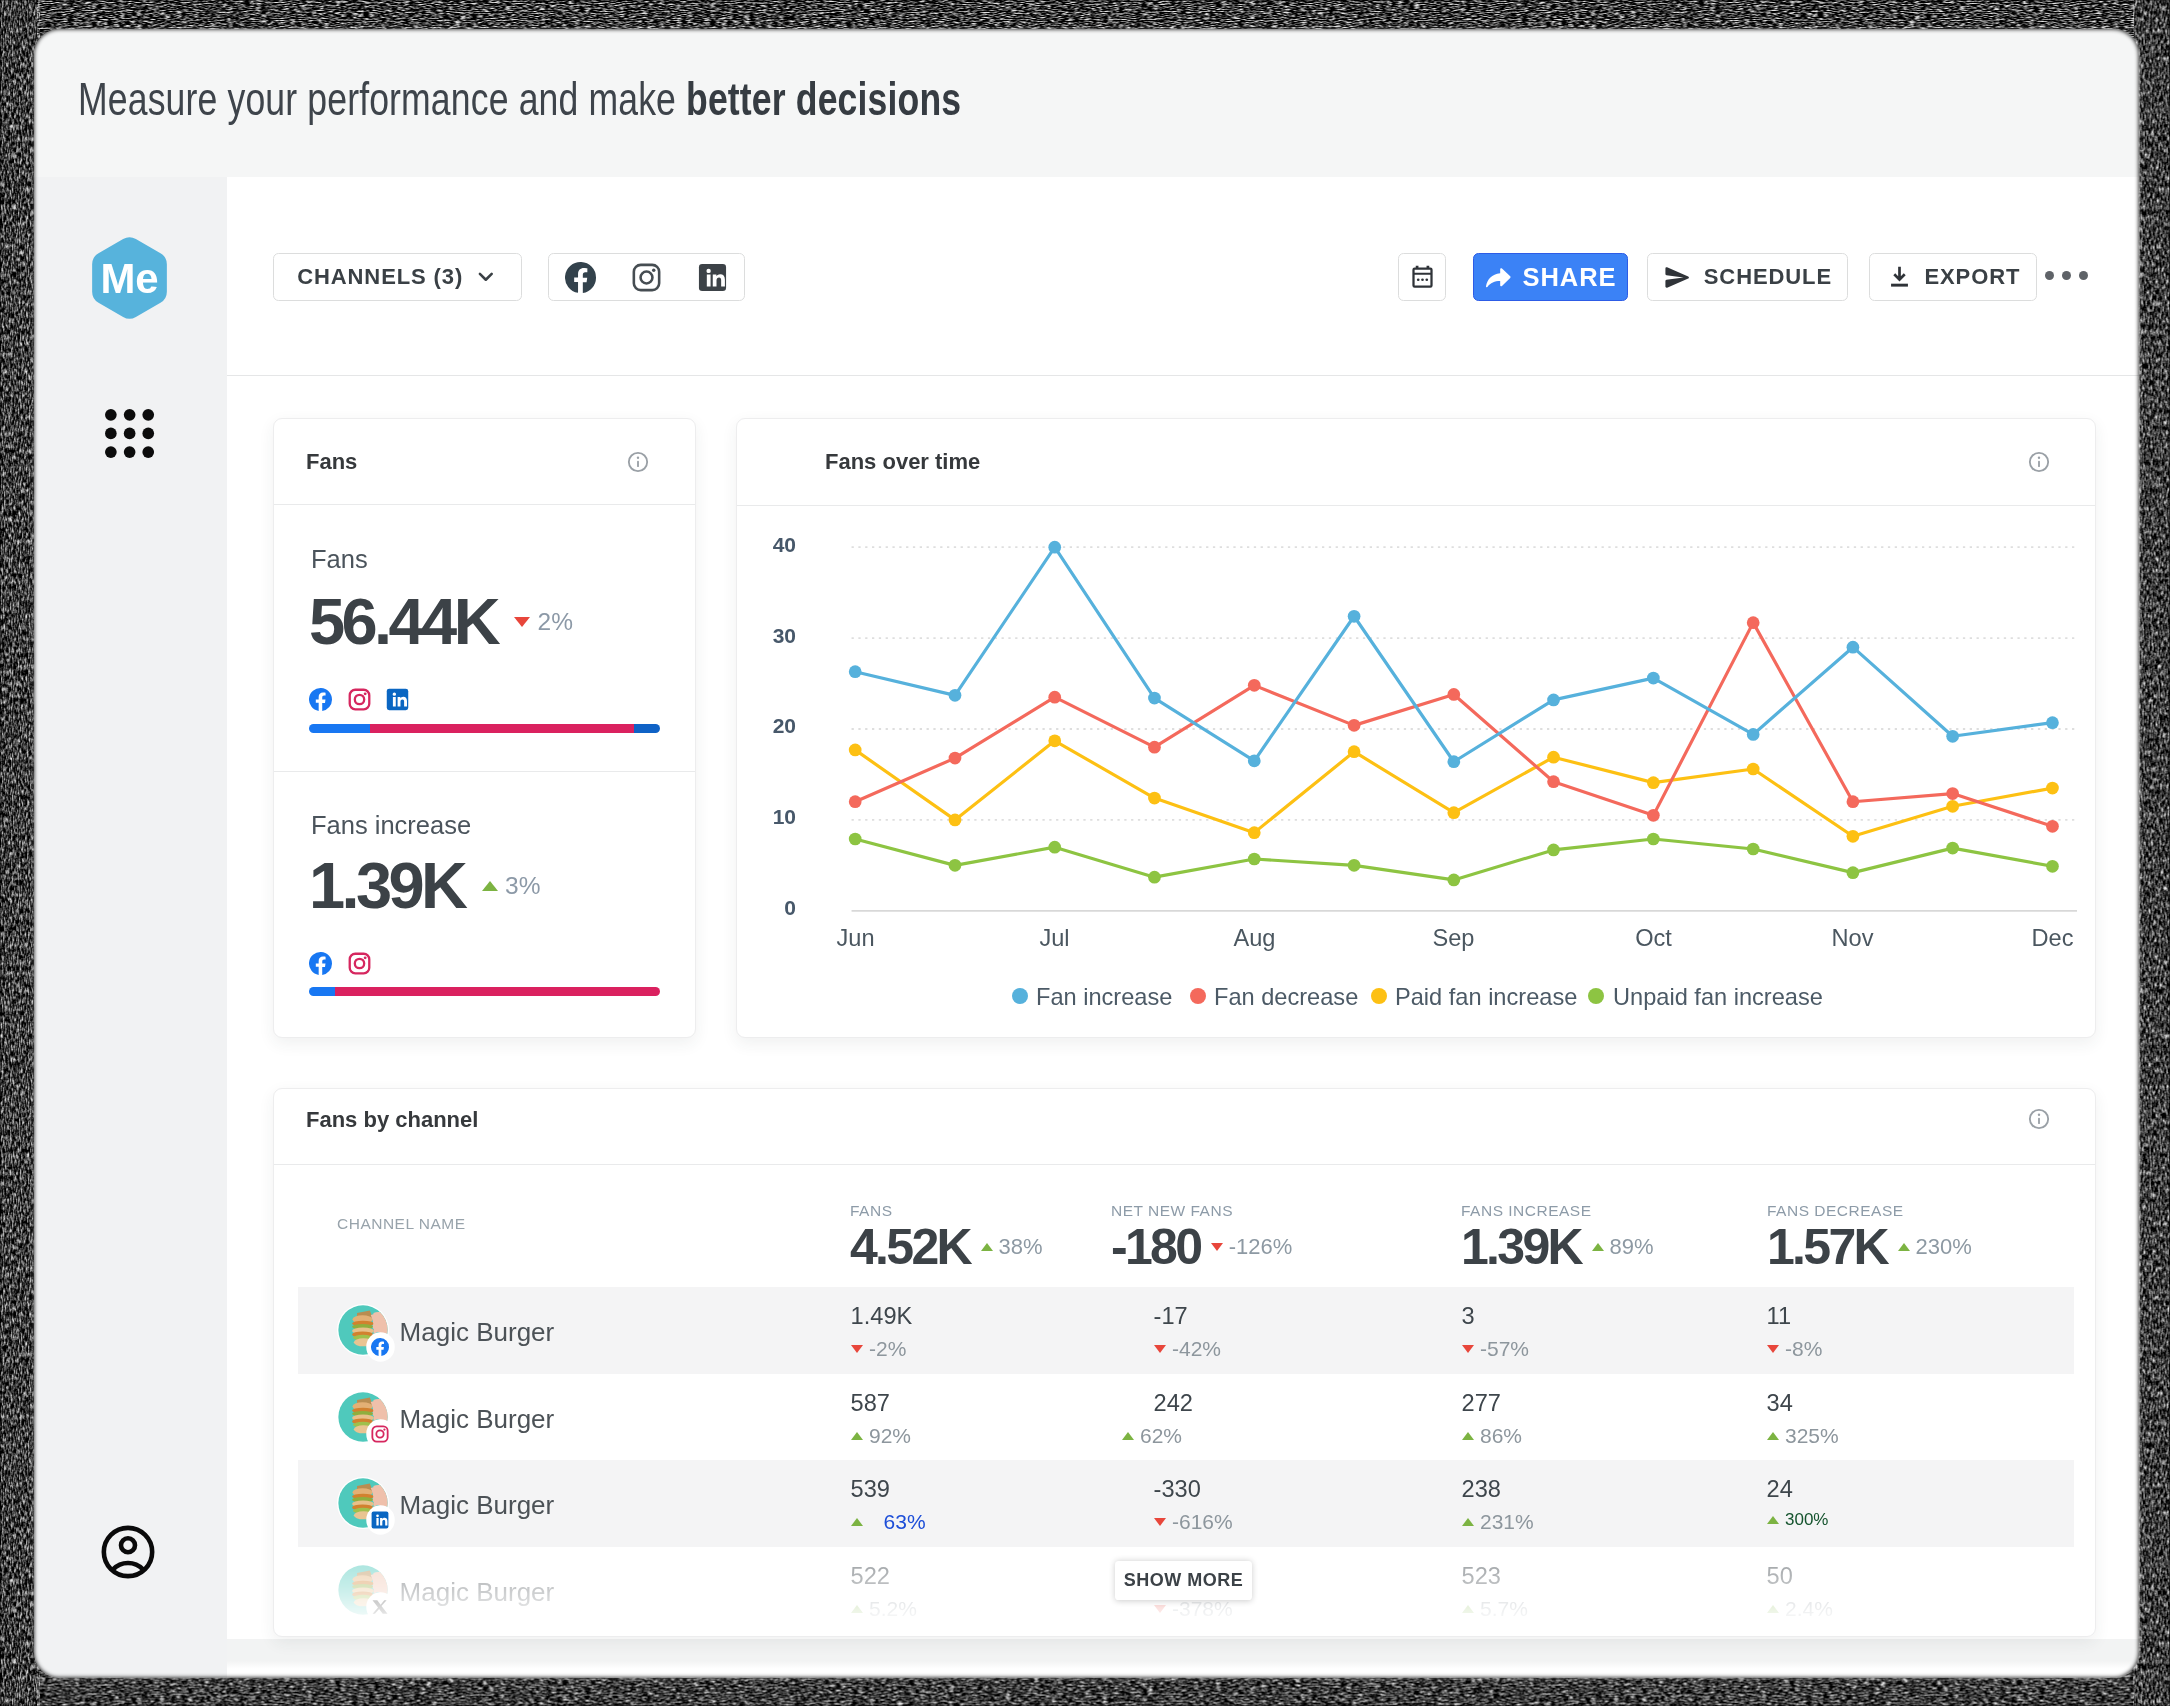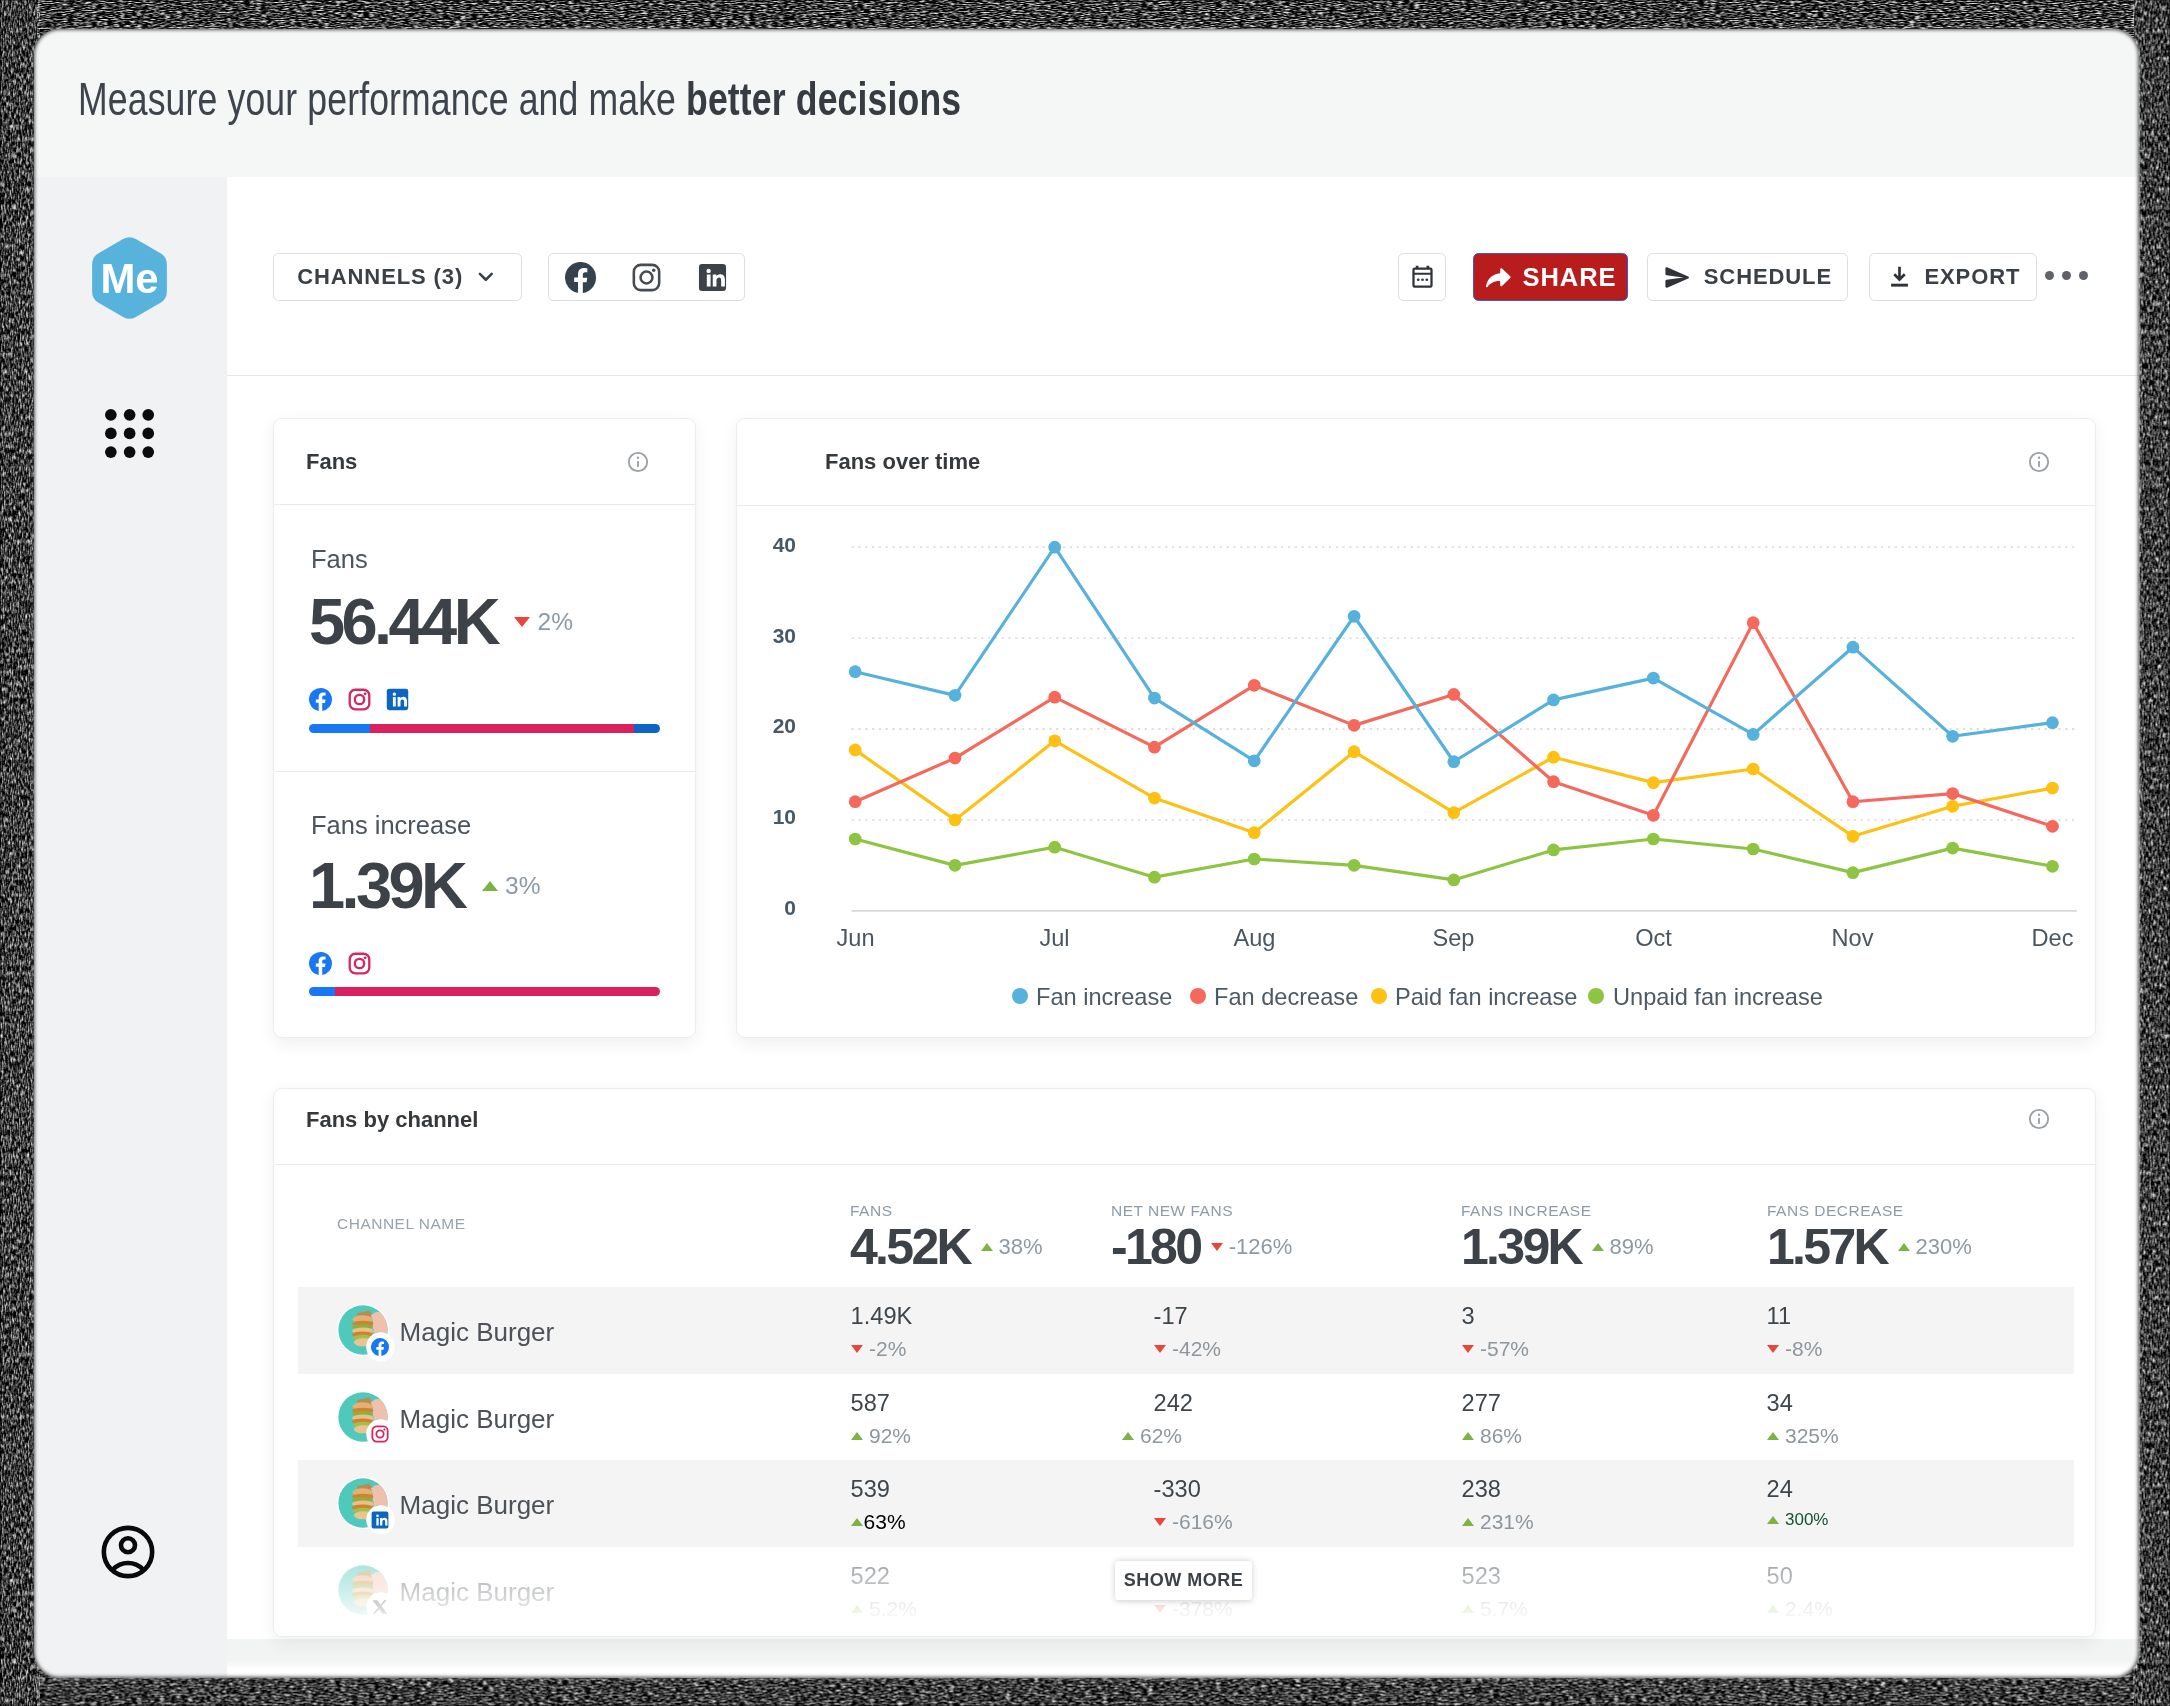--- a/index.html
+++ b/index.html
@@ -51,21 +51,21 @@
         </svg>
     </div>
     <div class="btn" style="left:1364px;top:224px;width:48px;">
       <svg width="27" height="27" viewBox="0 0 24 24">
           <path fill="#2f3338" d="M19 3h-1V1.5h-2.4V3H8.4V1.5H6V3H5a2 2 0 0 0-2 2v14a2 2 0 0 0 2 2h14a2 2 0 0 0 2-2V5a2 2 0 0 0-2-2zm0 16H5V9.6h14V19zM5 7.8V5h14v2.8H5z"></path>
           <circle cx="8.2" cy="14" r="1.2" fill="#2f3338"></circle>
           <circle cx="12" cy="14" r="1.2" fill="#2f3338"></circle>
           <circle cx="15.8" cy="14" r="1.2" fill="#2f3338"></circle>
         </svg>
     </div>
-    <div class="btn" style="left:1439px;top:224px;width:155px;background:#b91c1c;border-color:#2d5ce6;color:#fff;gap:11px;font-size:25.5px;">
+    <div class="btn" style="left:1439px;top:224px;width:155px;background:#3b82f6;border-color:#2d5ce6;color:#fff;gap:11px;font-size:25.5px;">
       <svg width="27" height="27" viewBox="0 0 24 24">
           <path fill="#fff" d="M13.5 8.2V4.6c0-.8 1-1.25 1.6-.67l7.3 7.06c.4.39.4 1.03 0 1.42l-7.3 7.06c-.6.58-1.6.14-1.6-.67v-3.6c-5 0-8.6 1.6-11.2 5.1-.5.66-1.55.2-1.4-.6C2 13.6 6 9.1 13.5 8.2z"></path>
         </svg>
       SHARE</div>
     <div class="btn" style="left:1613px;top:224px;width:201px;gap:11.8px;">
       <svg width="29" height="29" viewBox="0 0 24 24">
           <path fill="#2f3338" d="M3.4 20.4l17.45-7.48a1 1 0 0 0 0-1.84L3.4 3.6a.993.993 0 0 0-1.39.91L2 9.12c0 .5.37.93.87.99L17 12 2.87 13.88c-.5.07-.87.5-.87 1l.01 4.61c0 .71.73 1.2 1.39.91z"></path>
         </svg>
       SCHEDULE</div>
     <div class="btn" style="left:1835px;top:224px;width:168px;gap:11.8px;">
@@ -422,21 +422,21 @@
               <svg width="18" height="18" viewBox="0 0 24 24">
                 <rect x="0.8" y="0.8" width="22.4" height="22.4" rx="2.6" fill="#0a66c2"></rect>
                 <path fill="#fff" d="M7.2 9.4h3v10H7.2zM8.7 4.6a1.8 1.8 0 1 1 0 3.6 1.8 1.8 0 0 1 0-3.6zM12.1 9.4h2.9v1.4c.4-.8 1.5-1.7 3.1-1.7 2.3 0 3.8 1.5 3.8 4.4v5.9h-3v-5.2c0-1.4-.5-2.3-1.7-2.3-1.3 0-2.1.9-2.1 2.3v5.2h-3z"></path>
               </svg>
             </span>
           </div>
         <div style="position:absolute;left:102px;top:30px;font-size:26px;color:#4c5257;">Magic Burger</div>
         <div style="position:absolute;left:553px;top:15.5px;font-size:23.6px;color:#3e464c;">539</div>
         <div style="position:absolute;left:553px;top:50px;display:flex;align-items:center;">
             <span class="tri-up sm"></span>
-            <span style="font-size:21px;color:#000000;margin-left:1px;">63%</span>
+            <span style="font-size:21px;color:#1d4ed8;margin-left:21px;">63%</span>
           </div>
         <div style="position:absolute;left:856px;top:15.5px;font-size:23.6px;color:#3e464c;">-330</div>
         <div style="position:absolute;left:856px;top:50px;display:flex;align-items:center;">
             <span class="tri-dn sm"></span>
             <span style="font-size:21px;color:#8d969d;margin-left:6.4px;">-616%</span>
           </div>
         <div style="position:absolute;left:1164px;top:15.5px;font-size:23.6px;color:#3e464c;">238</div>
         <div style="position:absolute;left:1164px;top:50px;display:flex;align-items:center;">
             <span class="tri-up sm"></span>
             <span style="font-size:21px;color:#8d969d;margin-left:6.4px;">231%</span>

